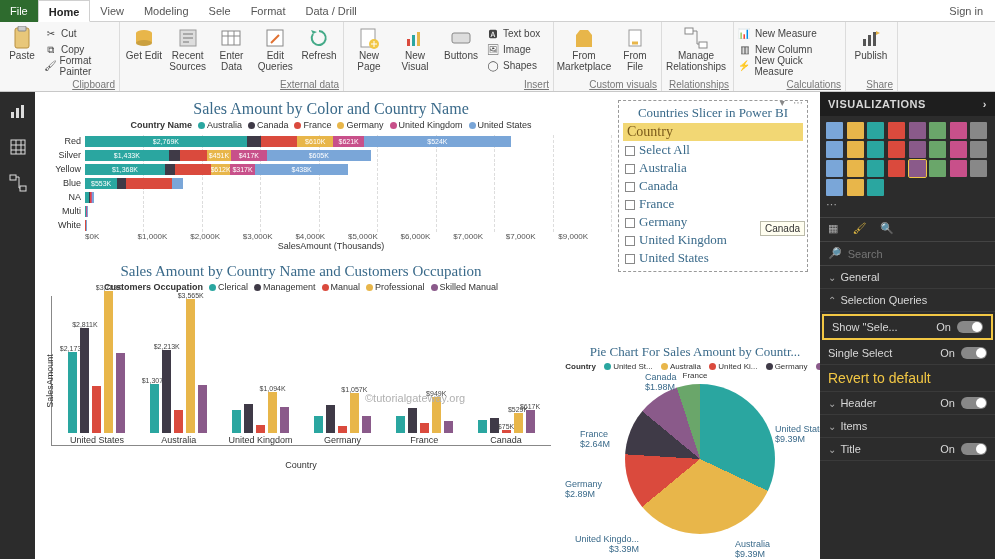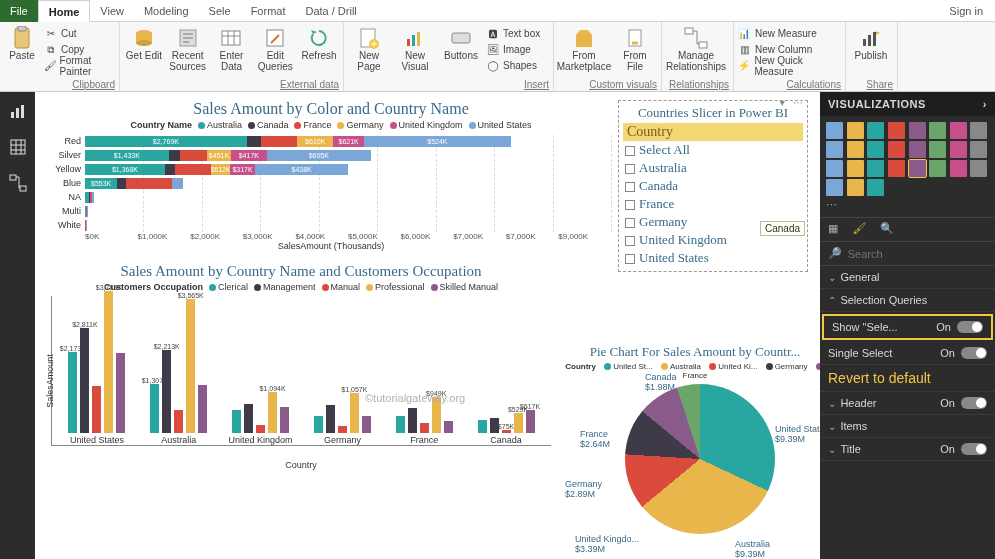--- a/index.html
+++ b/index.html
@@ -595,21 +595,21 @@
         </div>
       <div class="tooltip-box">Canada</div>
     </div>
 
     <div class="pie-area">
       <div class="chart-title" style="font-size:13px;">Pie Chart For Sales Amount by Countr...</div>
       <div class="legend-row" style="font-size:8px;" id="pie-legend"><b>Country</b> <span class="legend-dot" style="background:#2aa6a0"></span>United St... <span class="legend-dot" style="background:#e8b64a"></span>Australia <span class="legend-dot" style="background:#da4a3d"></span>United Ki... <span class="legend-dot" style="background:#3f3a47"></span>Germany <span class="legend-dot" style="background:#8a5a8a"></span>France</div>
       <div class="pie" id="pie" style="background: conic-gradient(rgb(42, 166, 160) 0%, rgb(42, 166, 160) 32%, rgb(232, 182, 74) 32%, rgb(232, 182, 74) 64%, rgb(218, 74, 61) 64%, rgb(218, 74, 61) 76%, rgb(63, 58, 71) 76%, rgb(63, 58, 71) 86%, rgb(138, 90, 138) 86%, rgb(138, 90, 138) 95%, rgb(106, 166, 106) 95%, rgb(106, 166, 106) 100%);">
           <div class="pie-label" style="left: 150px; top: 40px;">United States<br>$9.39M</div>
           <div class="pie-label" style="left: 110px; top: 155px;">Australia<br>$9.39M</div>
-          <div class="pie-label" style="left: -50px; top: 150px;">United Kingdo...<br>$3.39M</div>
+          <div class="pie-label" style="left: -50px; top: 150px; text-align: right;">United Kingdo...<br>$3.39M</div>
           <div class="pie-label" style="left: -60px; top: 95px;">Germany<br>$2.89M</div>
           <div class="pie-label" style="left: -45px; top: 45px;">France<br>$2.64M</div>
           <div class="pie-label" style="left: 20px; top: -12px;">Canada<br>$1.98M</div>
         </div>
     </div>
   </div>
 
   <div class="viz-panel">
     <div class="viz-title">
       <span>VISUALIZATIONS</span>

